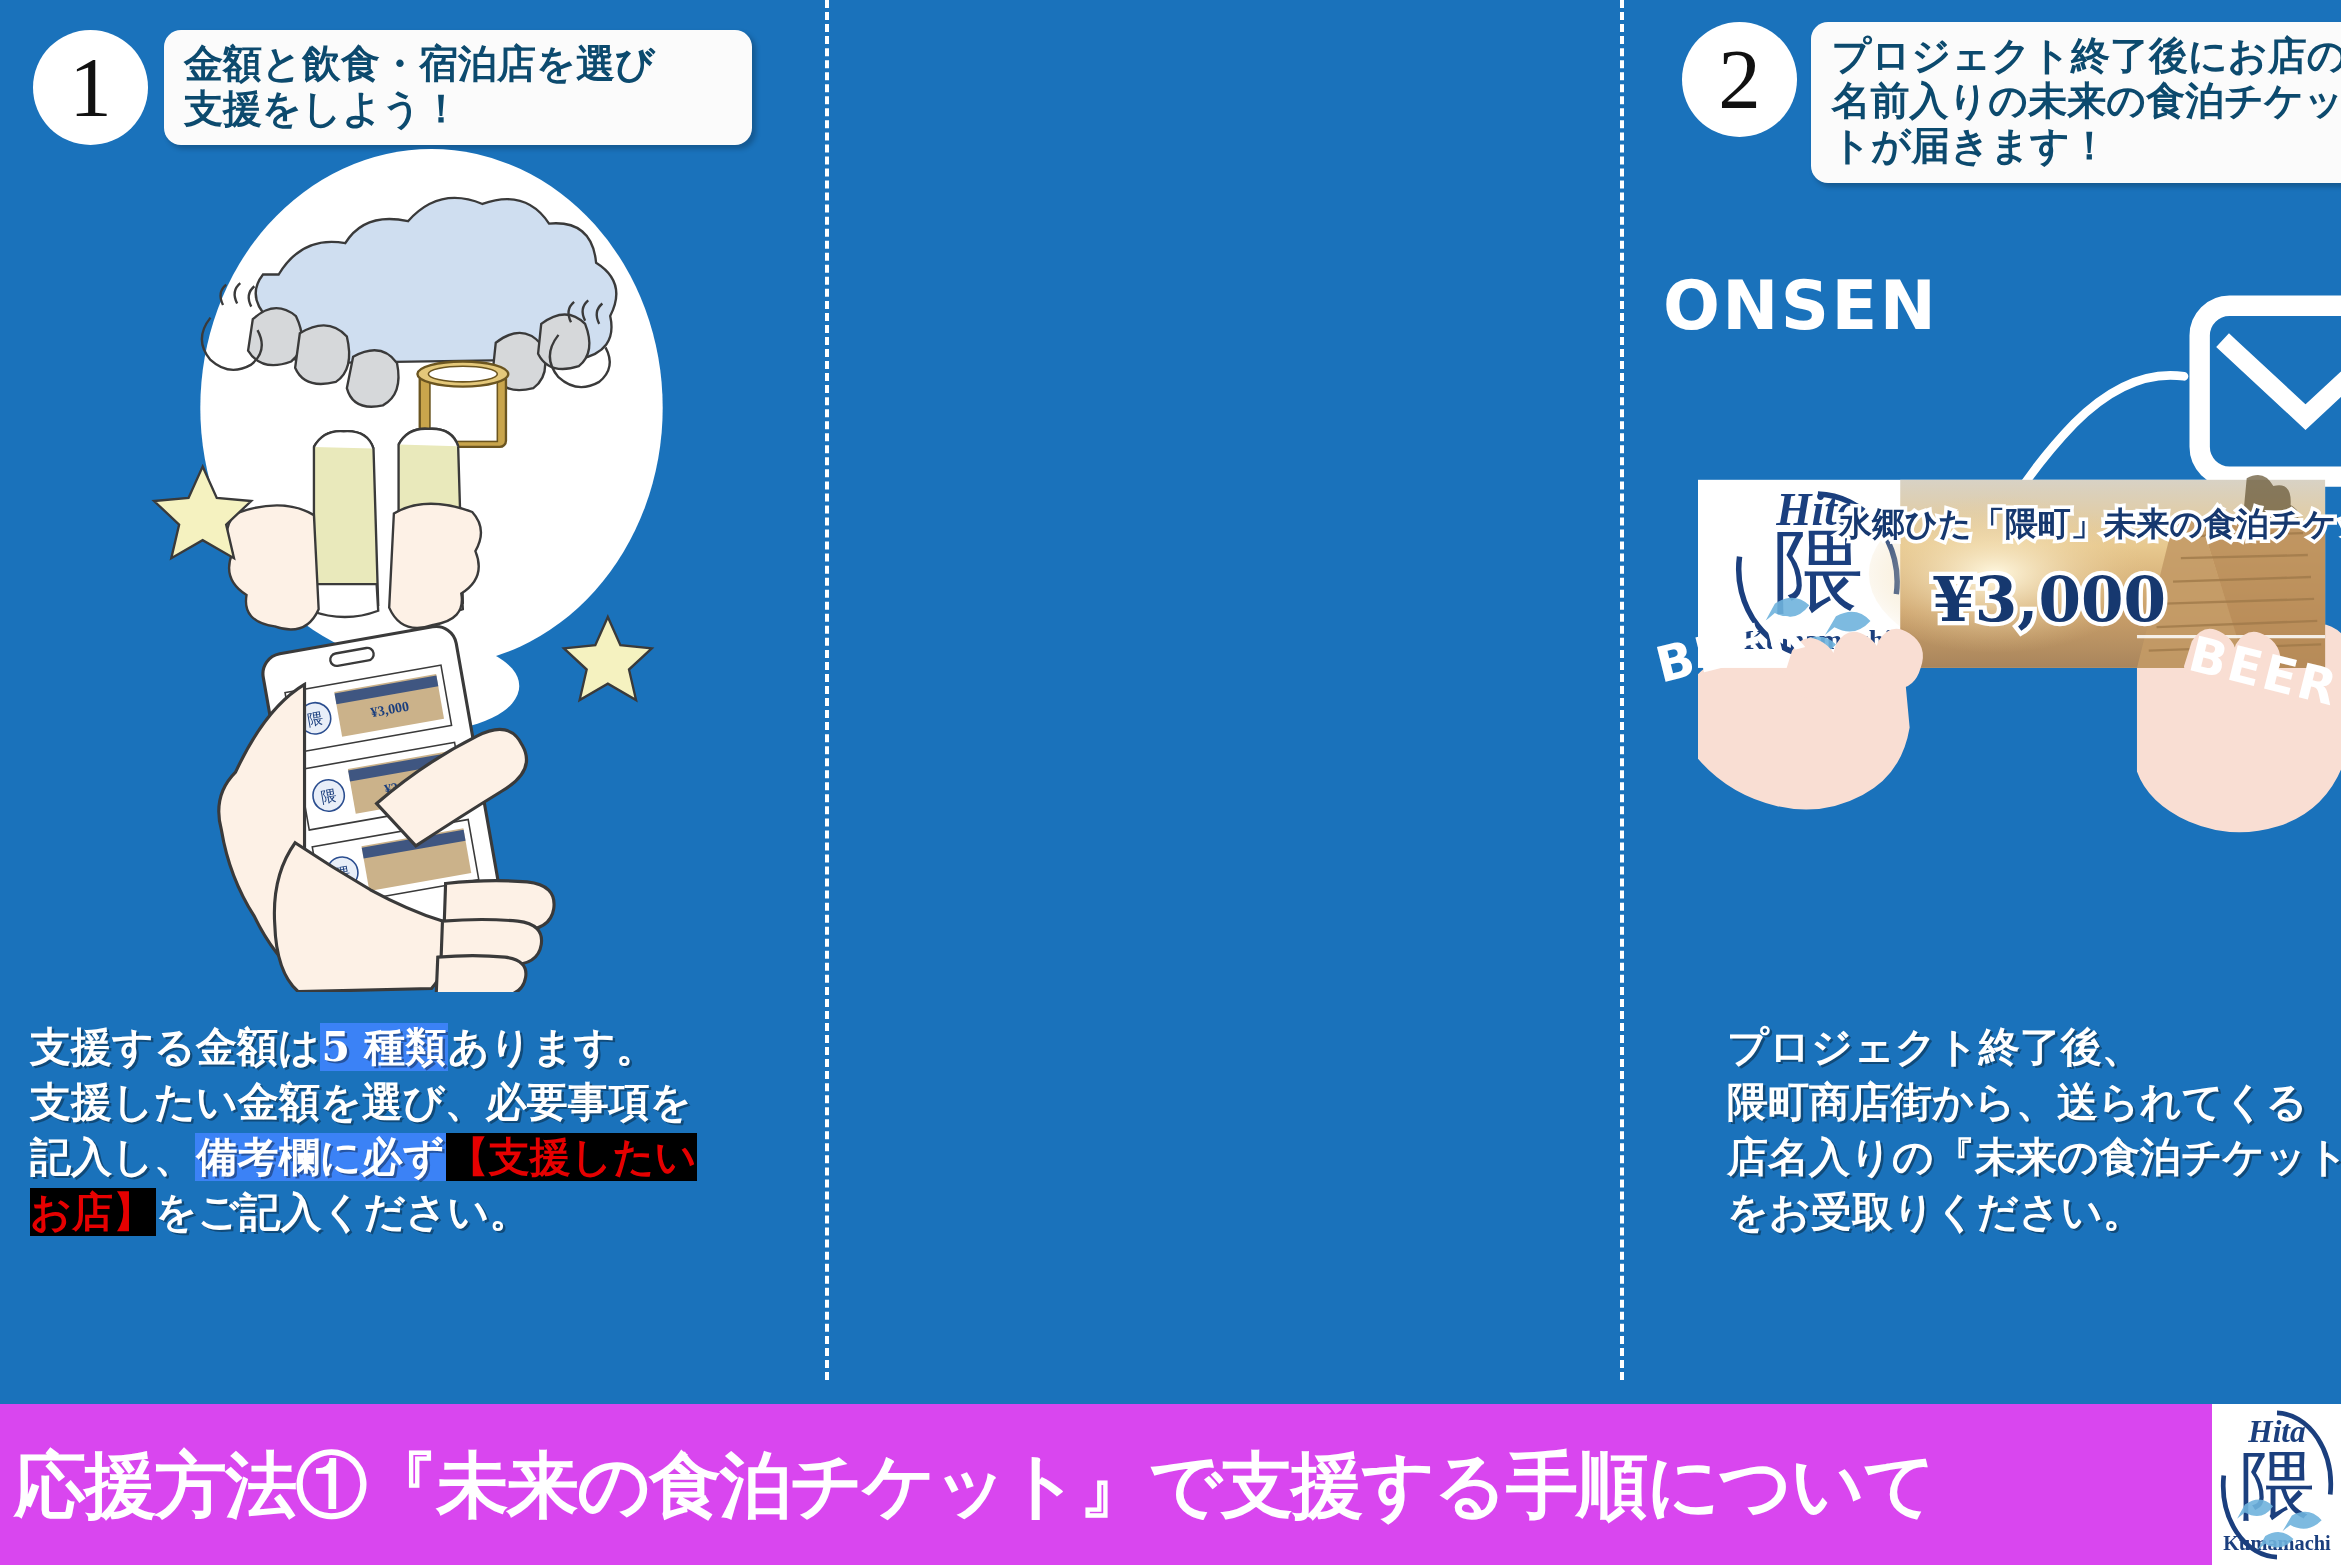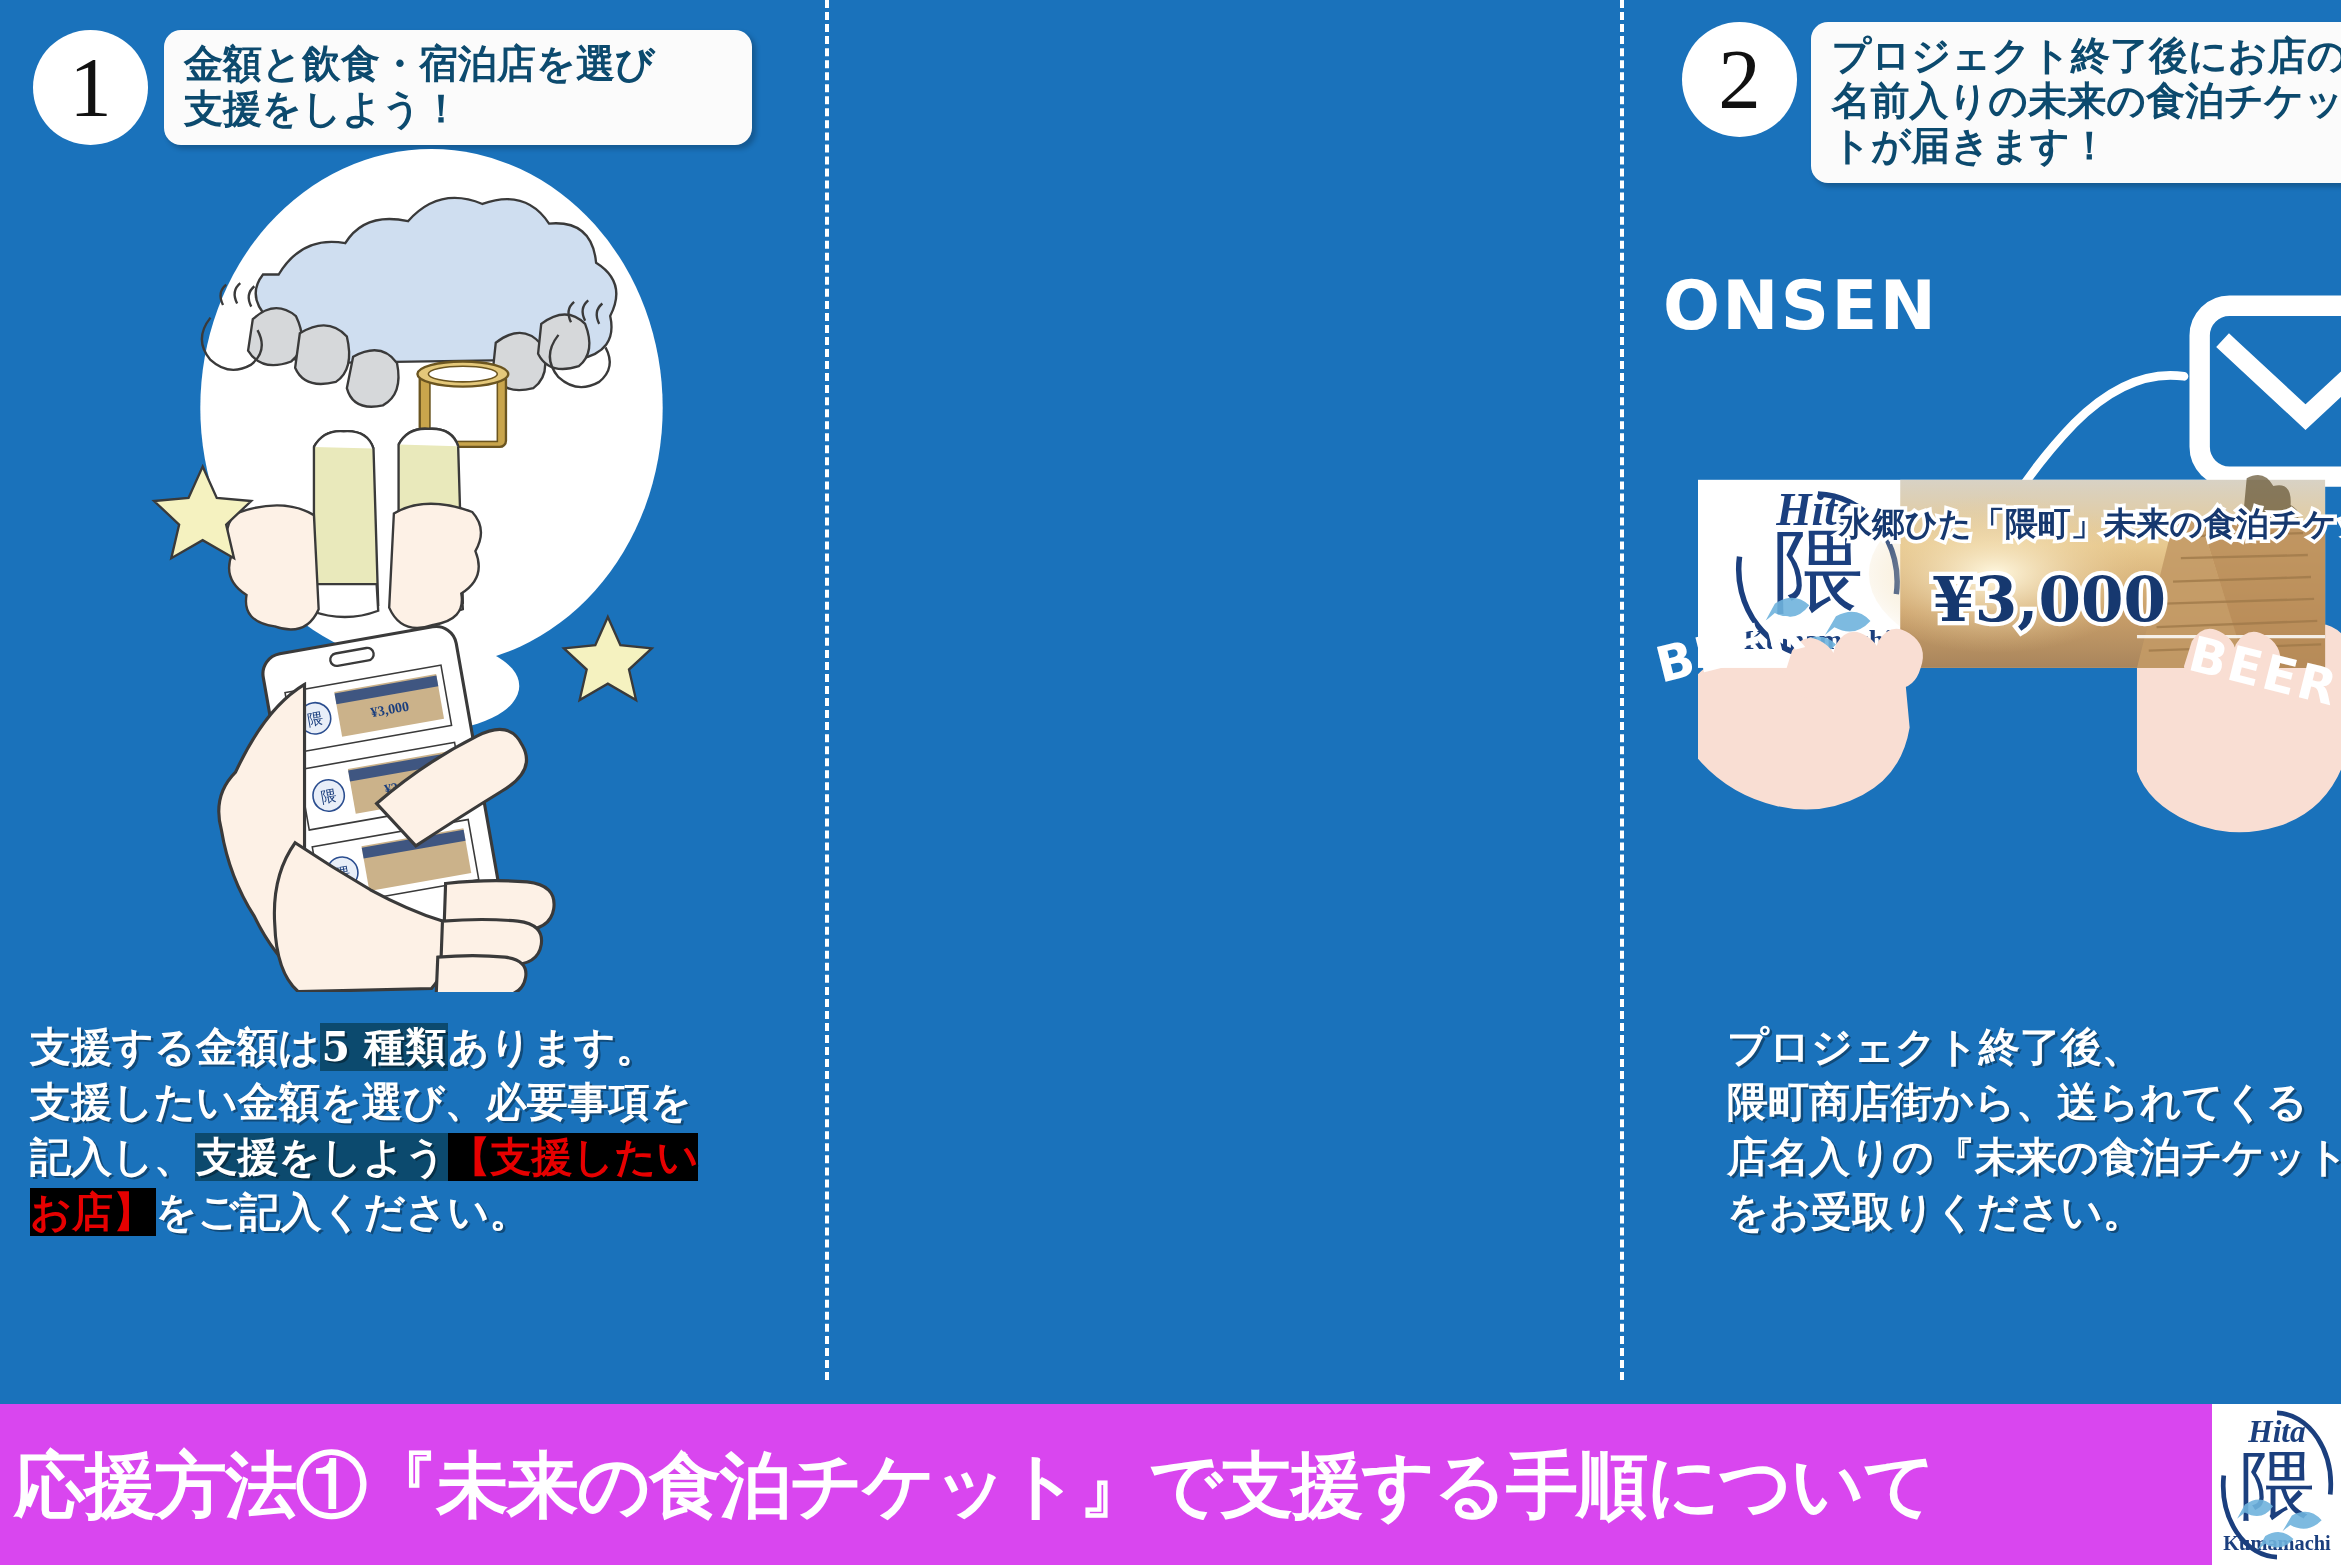--- a/index.html
+++ b/index.html
@@ -55,21 +55,21 @@
     color: #ffffff;
     font-family: "DejaVu Serif", serif;
     font-weight: bold;
     font-size: 41px;
     line-height: 1.34;
     text-shadow: 2.4px 2.4px 0 rgba(0,0,0,0.35);
     white-space: pre-line;
   }
   #b1 { left: 30px;  top: 1020px; width: 776px; }
   #b2 { left: 900px; top: 1020px; width: 729px; }
-  .hl-black { background: #0c4a6e; color: #ffffff; padding: 0 1.6px; }
+  .hl-black { background: #3b82f6; color: #ffffff; padding: 0 1.6px; }
   .hl-red   { background: #000000; color: #e60000; padding: 0 1.6px; }
 
   
   #banner {
     position: absolute; left: 0; top: 1404px;
     width: 2342px; height: 162px; background: #d946ef;
     display: flex; align-items: center;
   }
   #banner-title {
     color: #ffffff;
@@ -198,21 +198,21 @@
       <g fill="#fdf1e6" stroke="#3a3a3a" stroke-width="4">
         <path d="M150 810 q-30 30 -18 74 q10 60 42 110 q24 50 64 84 l0 -380 q-50 30 -88 112z"></path>
         <path d="M226 900 q-30 42 -26 104 q2 62 30 86 l170 -4 q34 -40 14 -86 q-44 -14 -92 -40 q-48 -28 -96 -60z"></path>
         <path d="M330 850 q60 -52 128 -86 q42 -22 58 12 q18 32 -26 58 q-52 32 -110 70z"></path>
         <path d="M418 952 q56 -6 104 -2 q38 4 34 34 q-4 28 -44 28 q-48 2 -96 -2z"></path>
         <path d="M414 1000 q52 -4 96 0 q34 4 30 30 q-4 26 -40 26 q-46 2 -88 -2z"></path>
         <path d="M408 1046 q46 -4 86 0 q30 4 26 26 q-4 24 -36 24 q-42 2 -78 -2z"></path>
       </g>
     </svg>
 
-    <div class="body-text" id="b1">支援する金額は<span class="hl-black">5 種類</span>あります。<br>支援したい金額を選び、必要事項を<br>記入し、<span class="hl-black">支援をしよう</span><span class="hl-red">【支援したい<br>お店】</span>をご記入ください。</div>
+    <div class="body-text" id="b1">支援する金額は<span class="hl-black">5 種類</span>あります。<br>支援したい金額を選び、必要事項を<br>記入し、<span class="hl-black">備考欄に必ず</span><span class="hl-red">【支援したい<br>お店】</span>をご記入ください。</div>
   </div>
 
   <div class="col" id="col2">
 
     <div class="step-head" id="h2">
       <div class="num-circle">2</div>
       <div class="head-box">プロジェクト終了後にお店の
 名前入りの未来の食泊チケッ
 トが届きます！</div>
     </div>

